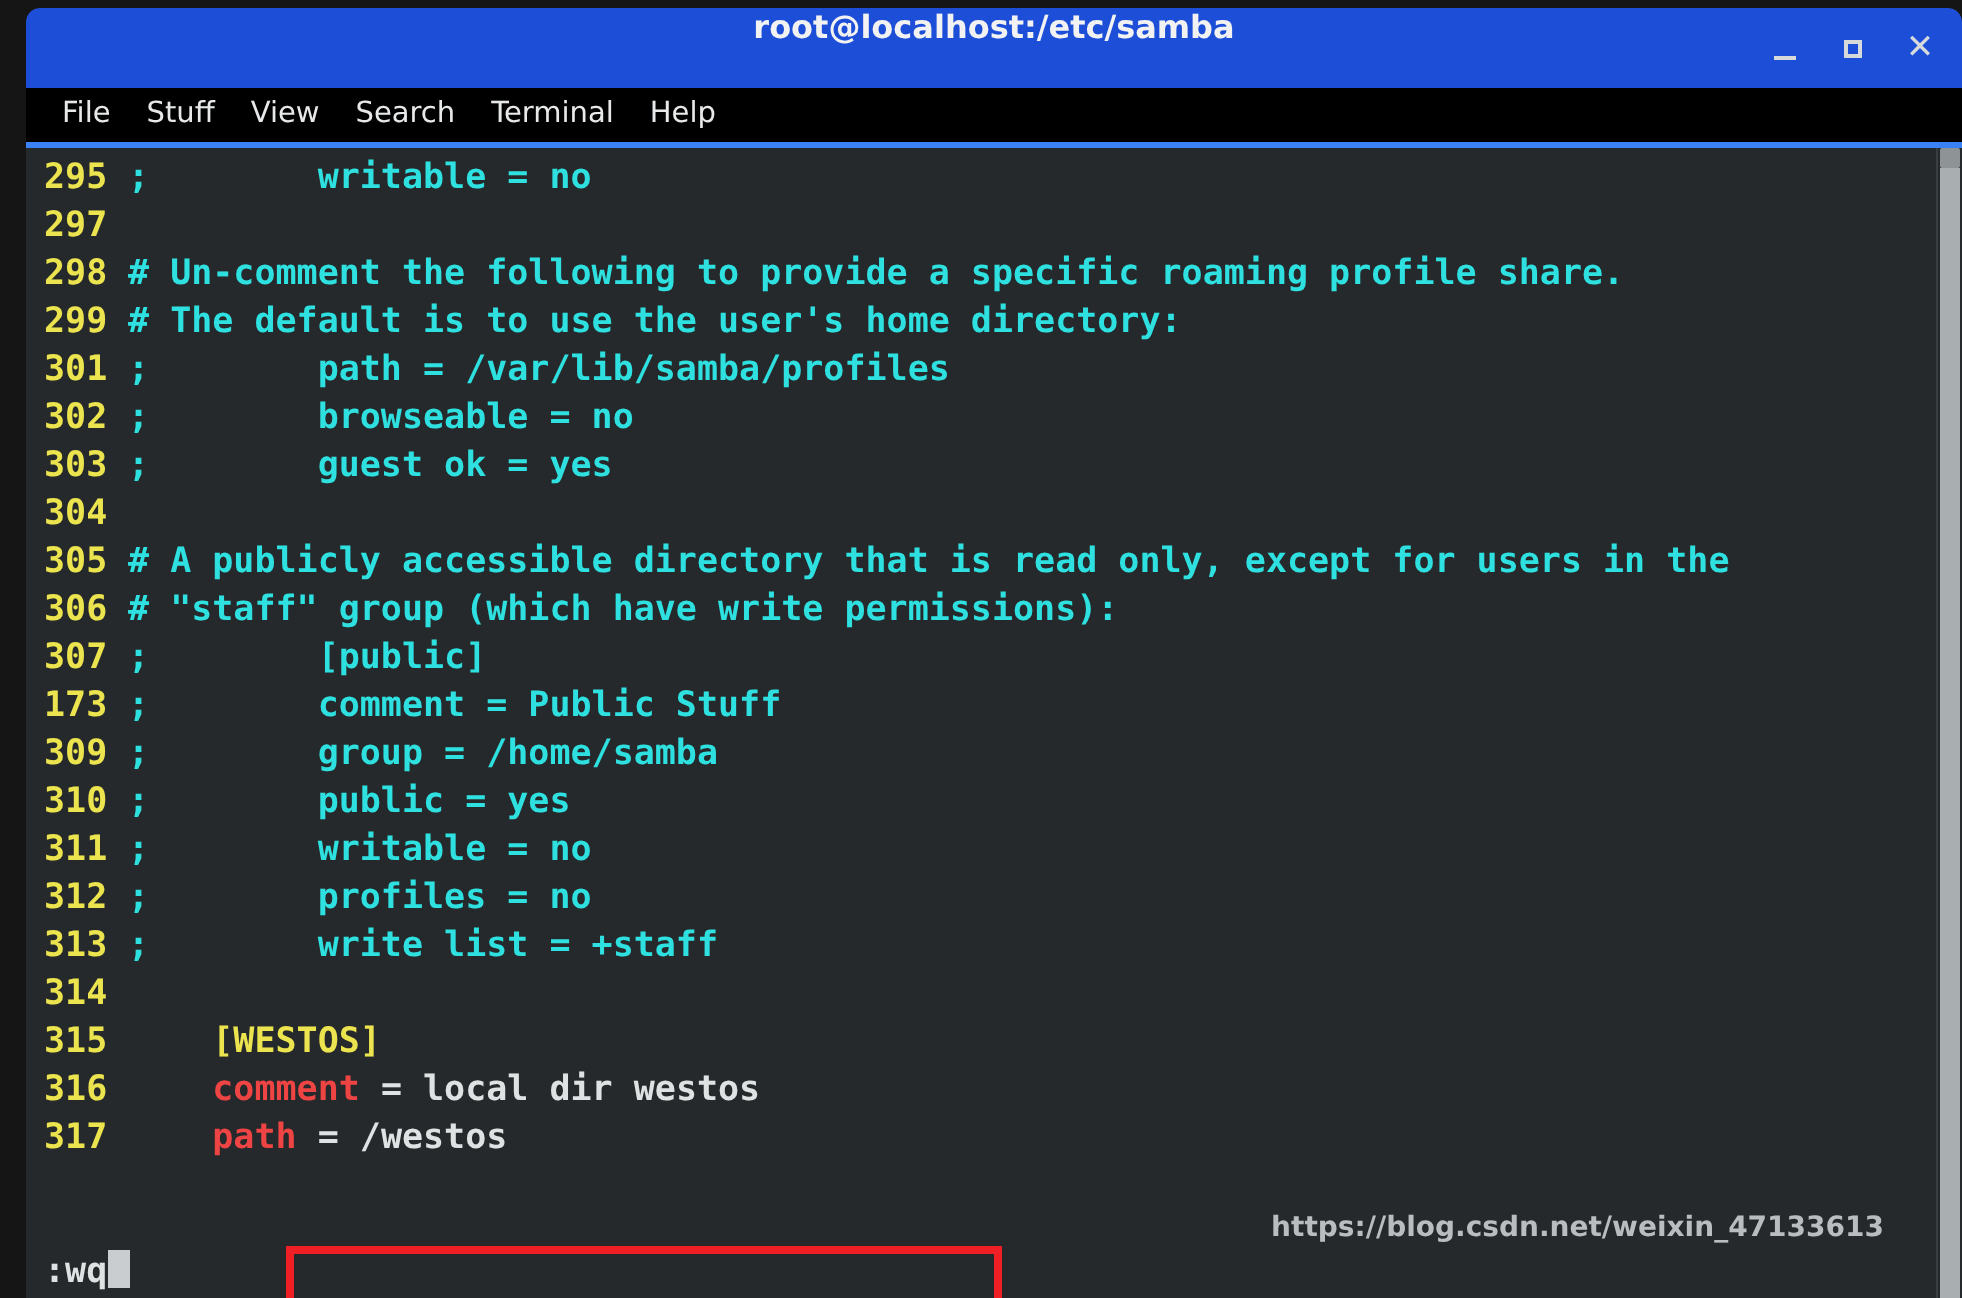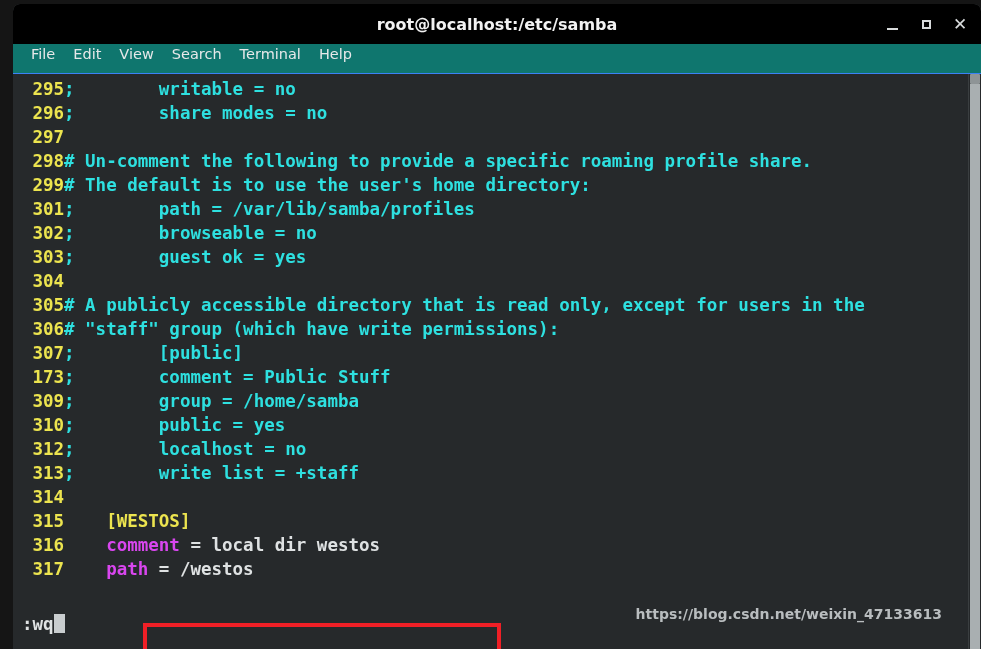--- a/index.html
+++ b/index.html
@@ -33,25 +33,25 @@
     border-top-left-radius: 7px;
     border-top-right-radius: 7px;
     box-sizing: border-box;
     overflow: hidden;
   }
 
   
   .titlebar {
     position: relative;
     height: 40px;
-    background: #000000;
+    background: #1d4ed8;
     border-top-left-radius: 7px;
     border-top-right-radius: 7px;
     display: flex;
-    align-items: center;
+    align-items: flex-start;
     justify-content: center;
   }
   .title-text {
     font-family: "DejaVu Sans", "Liberation Sans", sans-serif;
     font-size: 16px;
     font-weight: bold;
     color: #f2f2f2;
     letter-spacing: 0px;
     user-select: none;
   }
@@ -91,25 +91,25 @@
   }
   .winbtn .close-glyph {
     font-size: 17px;
     font-weight: bold;
     line-height: 14px;
   }
 
   
   .menubar {
     height: 30px;
-    background: #0f766e;
-    display: flex;
-    align-items: flex-start;
+    background: #000000;
+    display: flex;
+    align-items: center;
     padding-left: 9px;
-    border-bottom: 1px solid #3b82f6;
+    border-bottom: 3px solid #3b82f6;
     box-sizing: border-box;
   }
   .menu-item {
     font-family: "DejaVu Sans", "Liberation Sans", sans-serif;
     font-size: 14.5px;
     color: #e6e8e9;
     padding: 2px 9px 3px 9px;
     user-select: none;
     white-space: nowrap;
   }
@@ -160,32 +160,32 @@
     font-weight: bold;
     white-space: pre;
     letter-spacing: 0px;
     display: block;
     padding-left: 9px;
   }
   .lnum {
     color: #ece44f;
     display: inline-block;
     width: 42px;
-    text-align: right;
+    text-align: left;
   }
   .c-cyan   { color: #2ee0e0; }
   .c-yellow { color: #ece44f; }
-  .c-green  { color: #d946ef; text-align: center; }
+  .c-green  { color: #ef4444; text-align: center; }
   .c-white  { color: #dfe2e3; }
 
   
   .cmdline {
     position: absolute;
     left: 0;
-    bottom: 12px;
+    bottom: 0;
     height: 25px;
     line-height: 25px;
     width: 100%;
     padding-left: 9px;
     box-sizing: border-box;
     font-size: 17.5px;
     font-weight: bold;
     color: #dfe2e3;
     white-space: pre;
   }
@@ -238,45 +238,45 @@
           <span class="max-glyph"></span>
         </div>
         <div class="winbtn">
           <span class="close-glyph">✕</span>
         </div>
       </div>
     </div>
 
     <div class="menubar">
       <div class="menu-item">File</div>
-      <div class="menu-item">Edit</div>
+      <div class="menu-item">Stuff</div>
       <div class="menu-item">View</div>
       <div class="menu-item">Search</div>
       <div class="menu-item">Terminal</div>
       <div class="menu-item">Help</div>
     </div>
 
     <div class="term-wrap">
       <div class="term" id="term">
           <div class="line"><span class="lnum">295</span><span class="c-cyan">;        writable = no</span></div>
-          <div class="line"><span class="lnum">296</span><span class="c-cyan">;        share modes = no</span></div>
           <div class="line"><span class="lnum">297</span><span class="c-cyan"></span></div>
           <div class="line"><span class="lnum">298</span><span class="c-cyan"># Un-comment the following to provide a specific roaming profile share.</span></div>
           <div class="line"><span class="lnum">299</span><span class="c-cyan"># The default is to use the user's home directory:</span></div>
           <div class="line"><span class="lnum">301</span><span class="c-cyan">;        path = /var/lib/samba/profiles</span></div>
           <div class="line"><span class="lnum">302</span><span class="c-cyan">;        browseable = no</span></div>
           <div class="line"><span class="lnum">303</span><span class="c-cyan">;        guest ok = yes</span></div>
           <div class="line"><span class="lnum">304</span><span class="c-cyan"></span></div>
           <div class="line"><span class="lnum">305</span><span class="c-cyan"># A publicly accessible directory that is read only, except for users in the</span></div>
           <div class="line"><span class="lnum">306</span><span class="c-cyan"># "staff" group (which have write permissions):</span></div>
           <div class="line"><span class="lnum">307</span><span class="c-cyan">;        [public]</span></div>
           <div class="line"><span class="lnum">173</span><span class="c-cyan">;        comment = Public Stuff</span></div>
           <div class="line"><span class="lnum">309</span><span class="c-cyan">;        group = /home/samba</span></div>
           <div class="line"><span class="lnum">310</span><span class="c-cyan">;        public = yes</span></div>
-          <div class="line"><span class="lnum">312</span><span class="c-cyan">;        localhost = no</span></div>
+          <div class="line"><span class="lnum">311</span><span class="c-cyan">;        writable = no</span></div>
+          <div class="line"><span class="lnum">312</span><span class="c-cyan">;        profiles = no</span></div>
           <div class="line"><span class="lnum">313</span><span class="c-cyan">;        write list = +staff</span></div>
           <div class="line"><span class="lnum">314</span><span class="c-cyan"></span></div>
           <div class="line"><span class="lnum">315</span><span class="c-yellow">    [WESTOS]</span></div>
           <div class="line"><span class="lnum">316</span><span class="c-green">    comment</span><span class="c-white"> = local dir westos</span></div>
           <div class="line"><span class="lnum">317</span><span class="c-green">    path</span><span class="c-white"> = /westos</span></div>
 
         <div class="redbox" style="border-color: rgb(240, 31, 38);"></div>
 
         <div class="watermark">https://blog.csdn.net/weixin_47133613</div>
 

